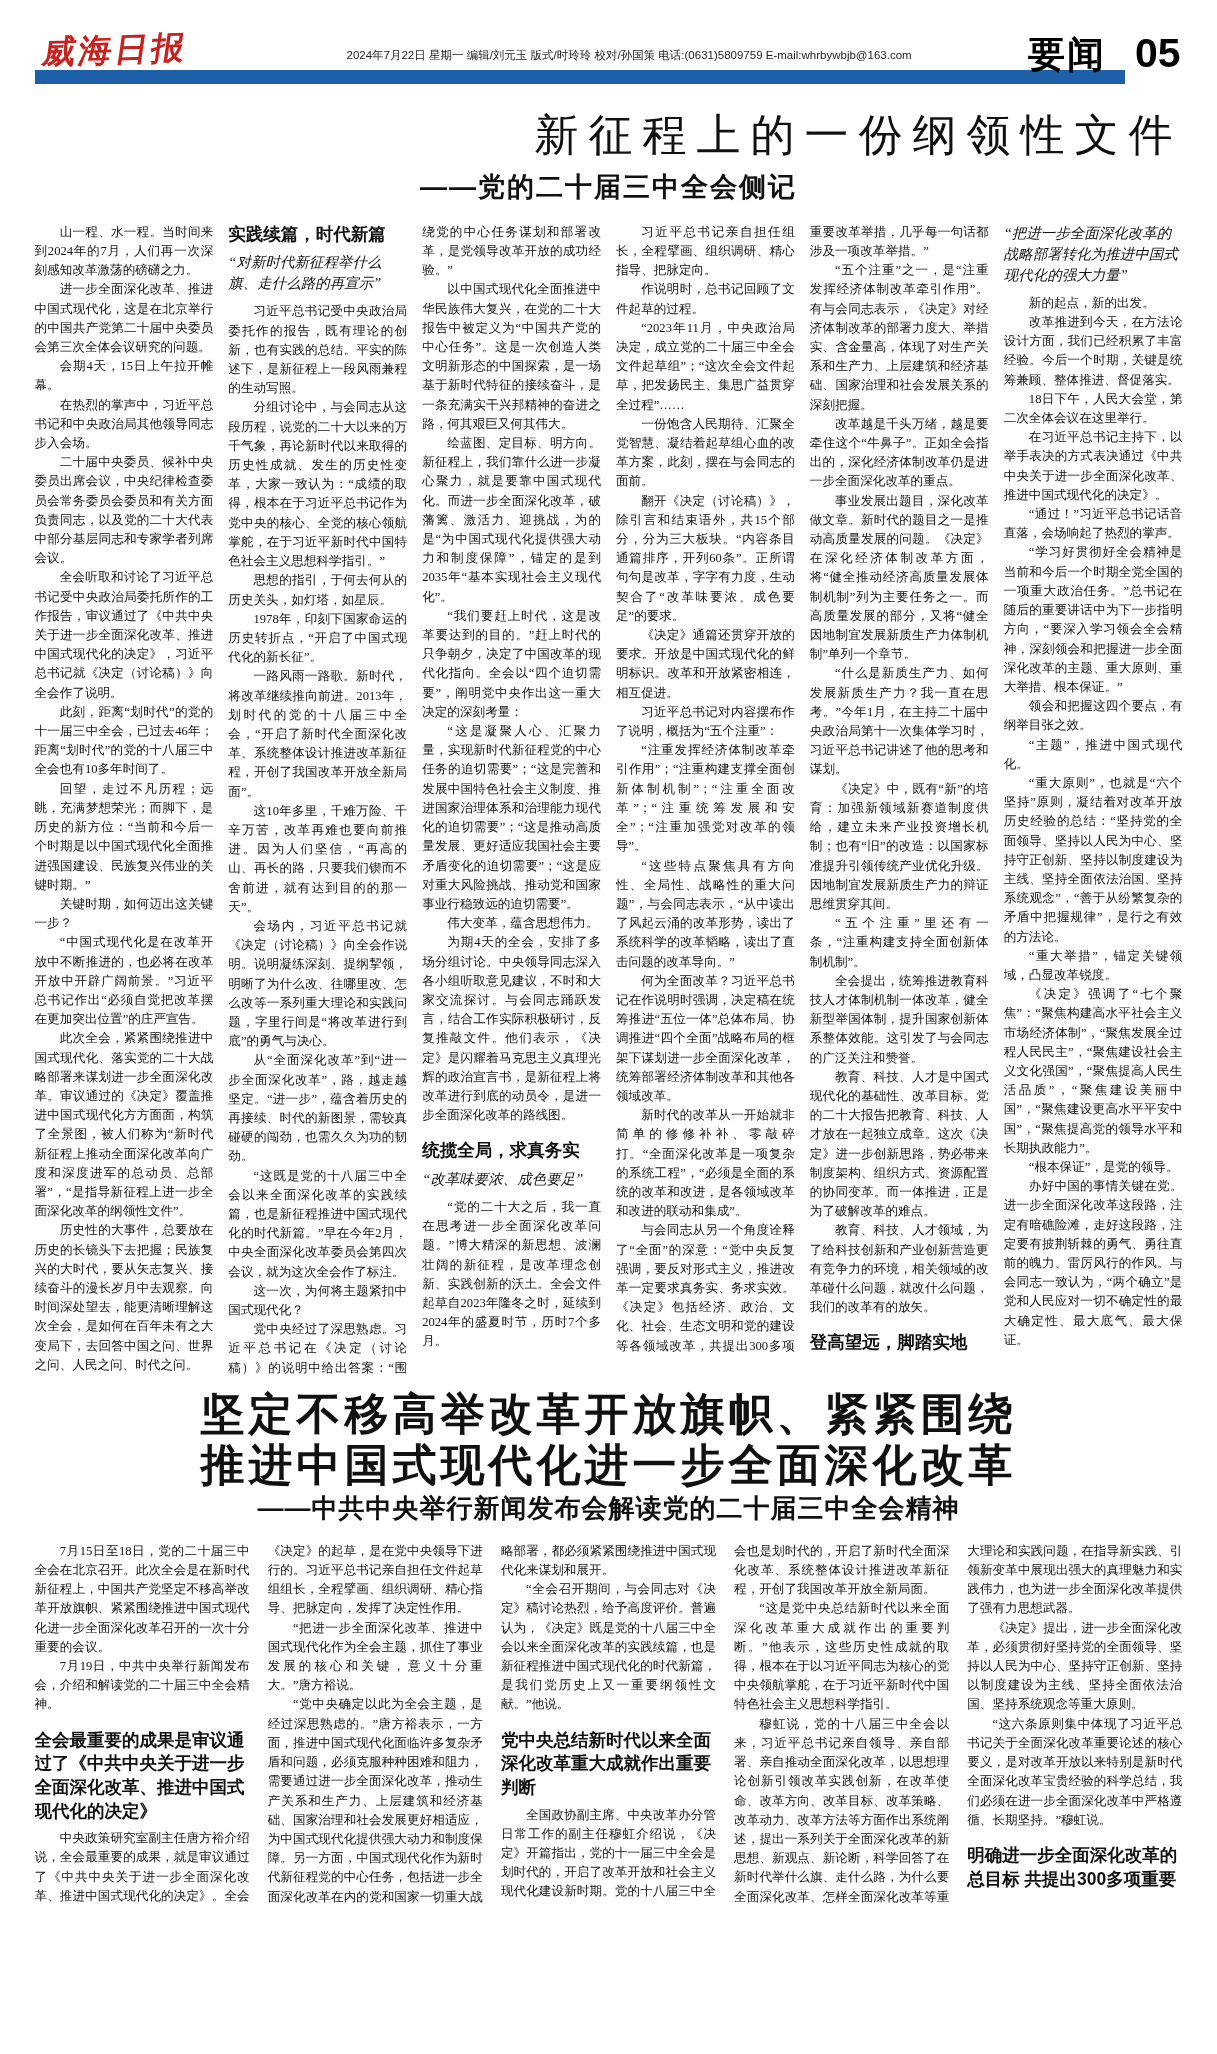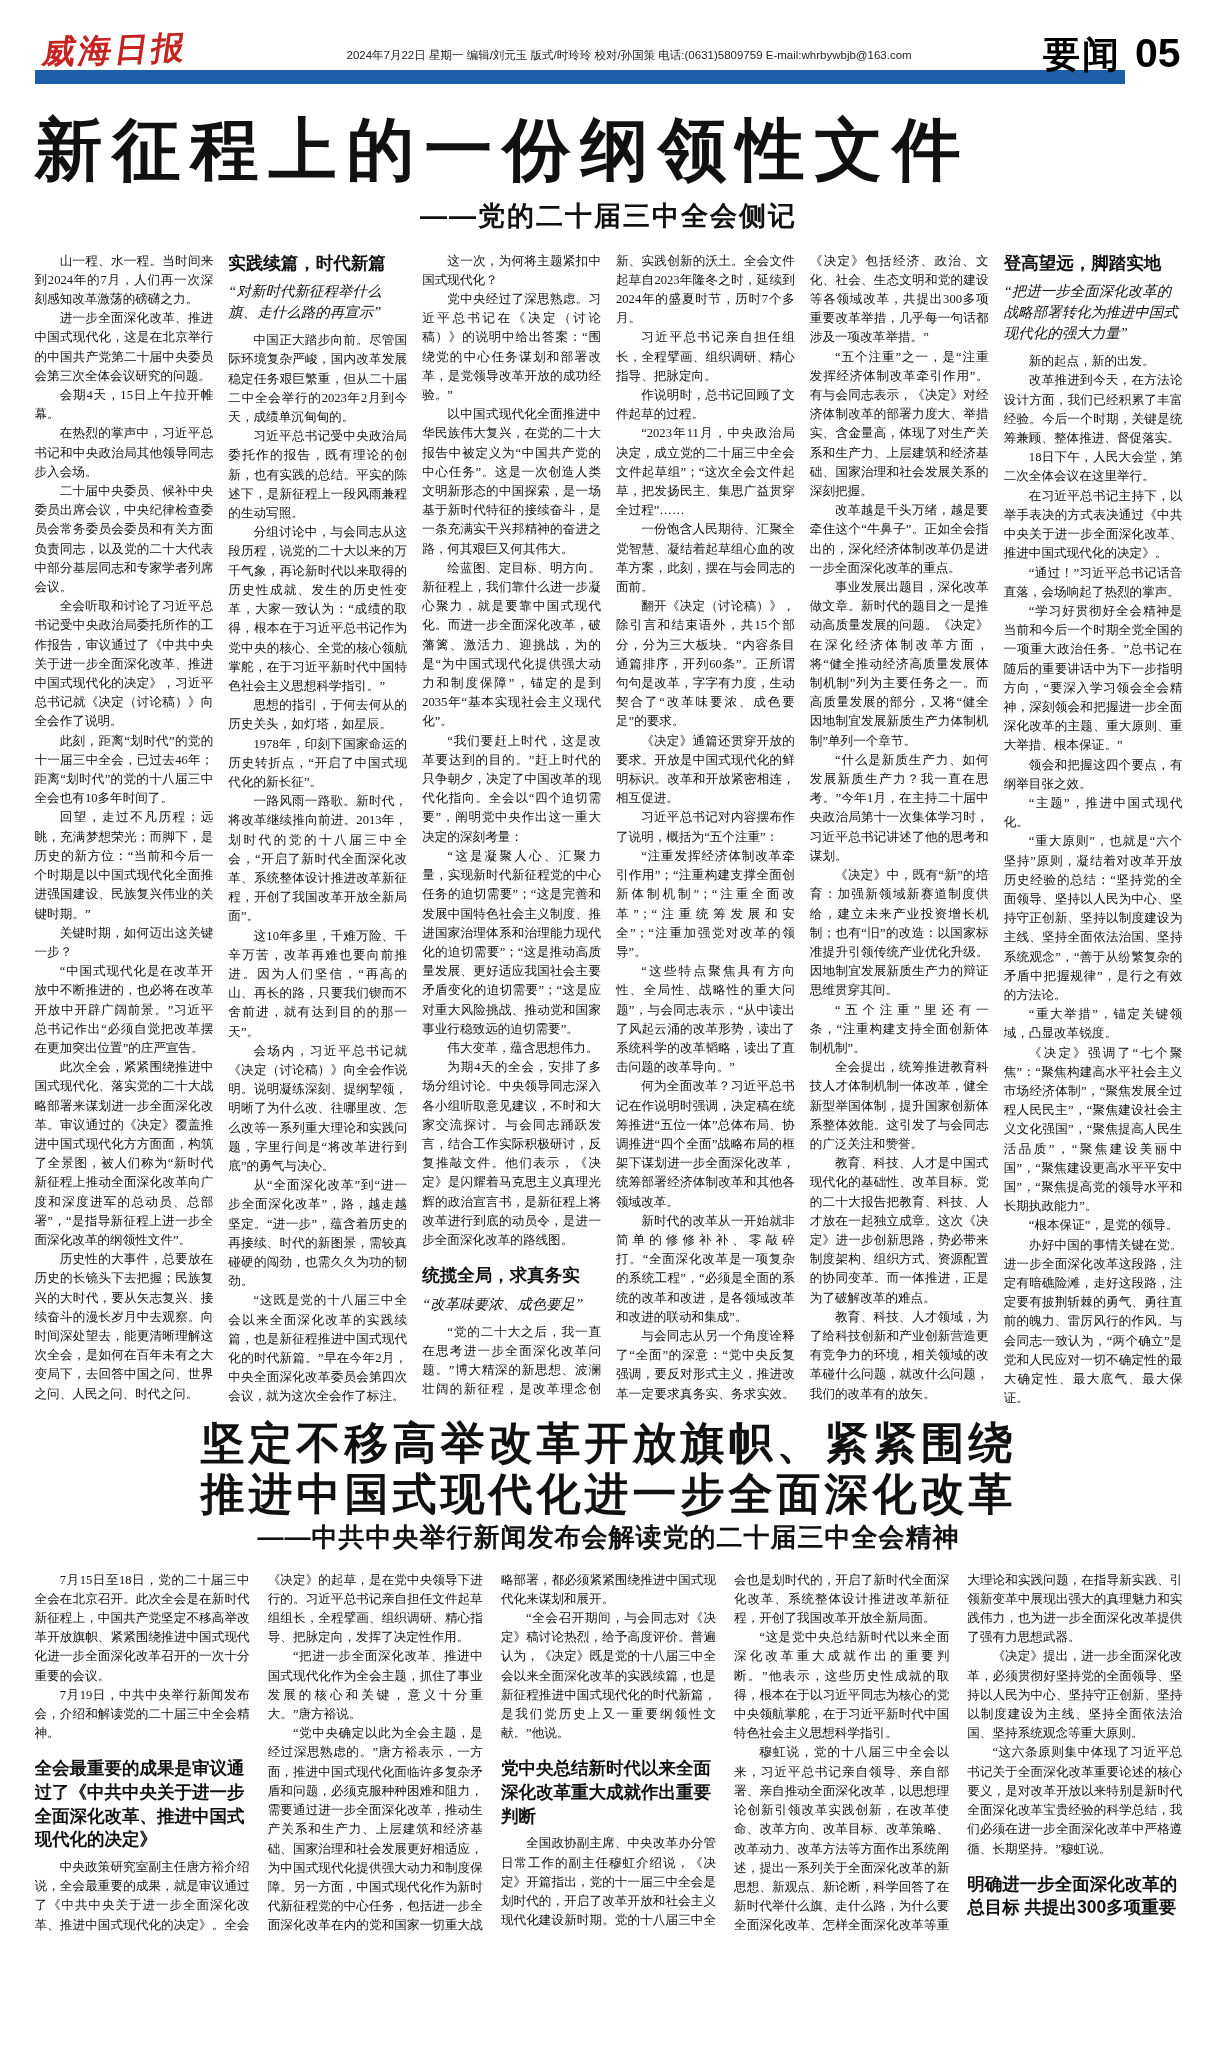--- a/index.html
+++ b/index.html
@@ -7,28 +7,28 @@
         font-family:"Liberation Serif",serif;color:#111;overflow:hidden;}
   .inner{width:1148px;margin:0 auto;}
 
   
   .masthead{position:relative;height:88px;}
   .logo{position:absolute;left:8px;top:28px;font-family:"Liberation Serif",serif;
         font-weight:bold;font-size:33px;color:#c5231f;transform:skewX(-10deg) rotate(-2deg);
         letter-spacing:3px;white-space:nowrap;}
   .dateline{position:absolute;left:312px;top:48px;width:640px;font-family:"Liberation Sans",sans-serif;
         font-size:11.5px;color:#222;white-space:nowrap;}
-  .section-block{position:absolute;right:2px;top:30px;display:flex;align-items:baseline;gap:14px;
+  .section-block{position:absolute;right:2px;top:30px;display:flex;align-items:baseline;gap:29px;
         font-family:"Liberation Sans",sans-serif;font-weight:bold;color:#000;}
   .section-label{font-size:37px;letter-spacing:2px;}
   .page-number{font-size:41px;}
   .blue-bar{position:absolute;left:0;top:70px;width:1090px;height:14px;background:#1d5fa9;}
 
   
-  .a1-headline{margin:22px 0 0;text-align:left;font-weight:bold;font-size:68px;
+  .a1-headline{margin:22px 0 0;text-align:right;font-weight:normal;font-size:44px;
         letter-spacing:10px;line-height:1.2;font-family:"Liberation Serif",serif;}
   .a1-subtitle{margin:6px 0 18px;text-align:center;font-weight:bold;font-size:27px;
         font-family:"Liberation Sans",sans-serif;letter-spacing:2px;}
   .a1-body{height:1166px;overflow:hidden;column-count:6;column-gap:15px;column-fill:auto;
         font-size:12.6px;line-height:19.2px;text-align:justify;}
 
   
   .a2-headline{margin:0 0 0;text-align:center;font-weight:bold;font-size:44px;
         letter-spacing:4px;line-height:1.16;font-family:"Liberation Serif",serif;}
   .a2-subtitle{margin:0 0 16px;text-align:center;font-weight:bold;font-size:26px;
@@ -69,21 +69,20 @@
           <div class="f-p">二十届中央委员、候补中央委员出席会议，中央纪律检查委员会常务委员会委员和有关方面负责同志，以及党的二十大代表中部分基层同志和专家学者列席会议。</div>
           <div class="f-p">全会听取和讨论了习近平总书记受中央政治局委托所作的工作报告，审议通过了《中共中央关于进一步全面深化改革、推进中国式现代化的决定》，习近平总书记就《决定（讨论稿）》向全会作了说明。</div>
           <div class="f-p">此刻，距离“划时代”的党的十一届三中全会，已过去46年；距离“划时代”的党的十八届三中全会也有10多年时间了。</div>
           <div class="f-p">回望，走过不凡历程；远眺，充满梦想荣光；而脚下，是历史的新方位：“当前和今后一个时期是以中国式现代化全面推进强国建设、民族复兴伟业的关键时期。”</div>
           <div class="f-p">关键时期，如何迈出这关键一步？</div>
           <div class="f-p">“中国式现代化是在改革开放中不断推进的，也必将在改革开放中开辟广阔前景。”习近平总书记作出“必须自觉把改革摆在更加突出位置”的庄严宣告。</div>
           <div class="f-p">此次全会，紧紧围绕推进中国式现代化、落实党的二十大战略部署来谋划进一步全面深化改革。审议通过的《决定》覆盖推进中国式现代化方方面面，构筑了全景图，被人们称为“新时代新征程上推动全面深化改革向广度和深度进军的总动员、总部署”，“是指导新征程上进一步全面深化改革的纲领性文件”。</div>
           <div class="f-p">历史性的大事件，总要放在历史的长镜头下去把握；民族复兴的大时代，要从矢志复兴、接续奋斗的漫长岁月中去观察。向时间深处望去，能更清晰理解这次全会，是如何在百年未有之大变局下，去回答中国之问、世界之问、人民之问、时代之问。</div>
           <div class="f-h">实践续篇，时代新篇</div>
           <div class="f-q">“对新时代新征程举什么旗、走什么路的再宣示”</div>
-          <div class="f-p">中国正大踏步向前。尽管国际环境复杂严峻，国内改革发展稳定任务艰巨繁重，但从二十届二中全会举行的2023年2月到今天，成绩单沉甸甸的。</div>
           <div class="f-p">习近平总书记受中央政治局委托作的报告，既有理论的创新，也有实践的总结。平实的陈述下，是新征程上一段风雨兼程的生动写照。</div>
           <div class="f-p">分组讨论中，与会同志从这段历程，说党的二十大以来的万千气象，再论新时代以来取得的历史性成就、发生的历史性变革，大家一致认为：“成绩的取得，根本在于习近平总书记作为党中央的核心、全党的核心领航掌舵，在于习近平新时代中国特色社会主义思想科学指引。”</div>
           <div class="f-p">思想的指引，于何去何从的历史关头，如灯塔，如星辰。</div>
           <div class="f-p">1978年，印刻下国家命运的历史转折点，“开启了中国式现代化的新长征”。</div>
           <div class="f-p">一路风雨一路歌。新时代，将改革继续推向前进。2013年，划时代的党的十八届三中全会，“开启了新时代全面深化改革、系统整体设计推进改革新征程，开创了我国改革开放全新局面”。</div>
           <div class="f-p">这10年多里，千难万险、千辛万苦，改革再难也要向前推进。因为人们坚信，“再高的山、再长的路，只要我们锲而不舍前进，就有达到目的的那一天”。</div>
           <div class="f-p">会场内，习近平总书记就《决定（讨论稿）》向全会作说明。说明凝练深刻、提纲挈领，明晰了为什么改、往哪里改、怎么改等一系列重大理论和实践问题，字里行间是“将改革进行到底”的勇气与决心。</div>
           <div class="f-p">从“全面深化改革”到“进一步全面深化改革”，路，越走越坚定。“进一步”，蕴含着历史的再接续、时代的新图景，需较真碰硬的闯劲，也需久久为功的韧劲。</div>
           <div class="f-p">“这既是党的十八届三中全会以来全面深化改革的实践续篇，也是新征程推进中国式现代化的时代新篇。”早在今年2月，中央全面深化改革委员会第四次会议，就为这次全会作了标注。</div>
           <div class="f-p">这一次，为何将主题紧扣中国式现代化？</div>

